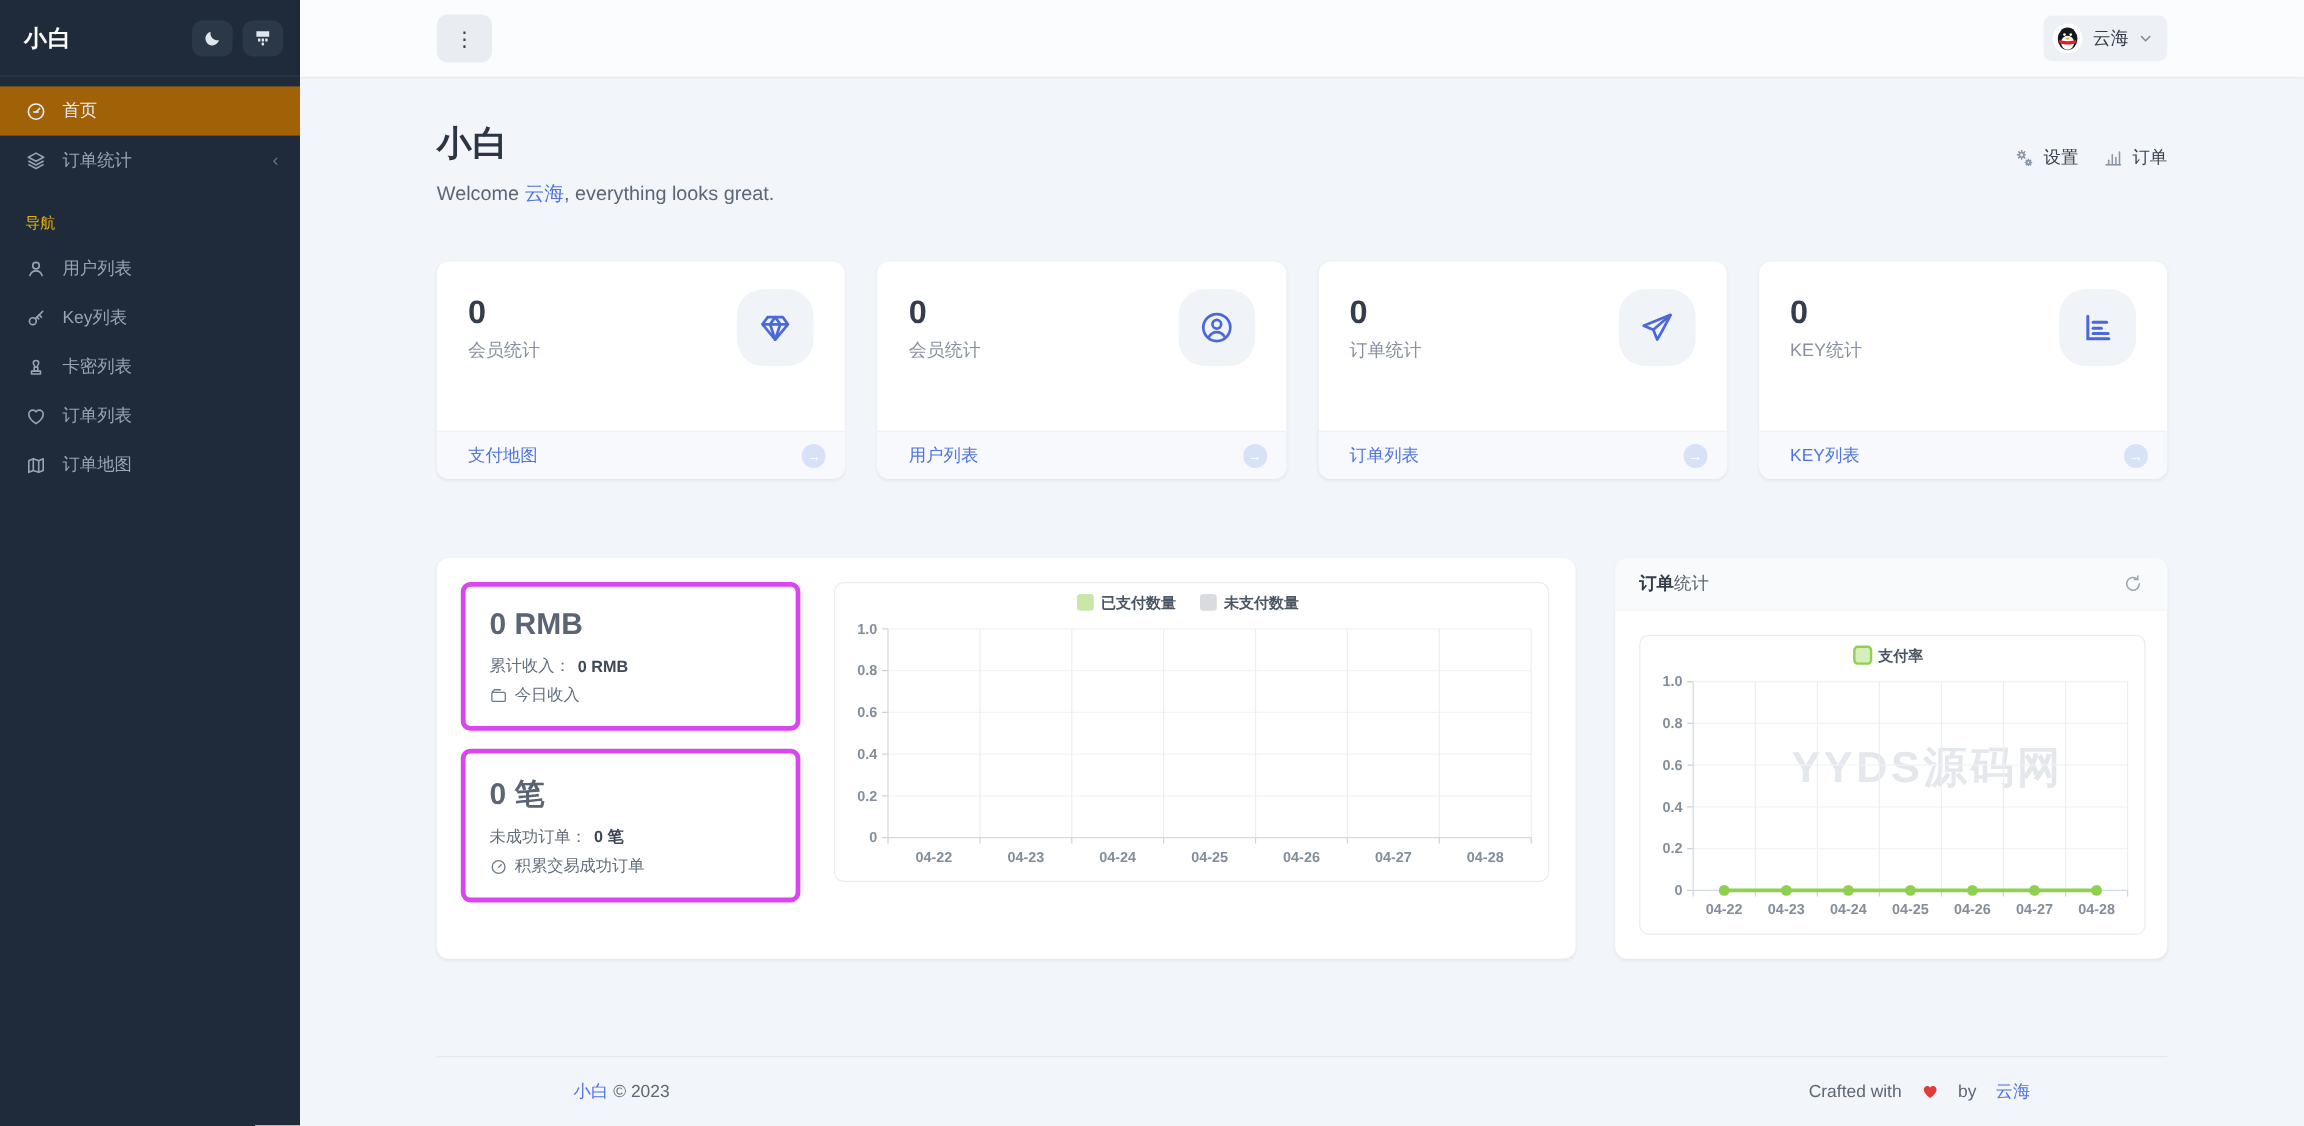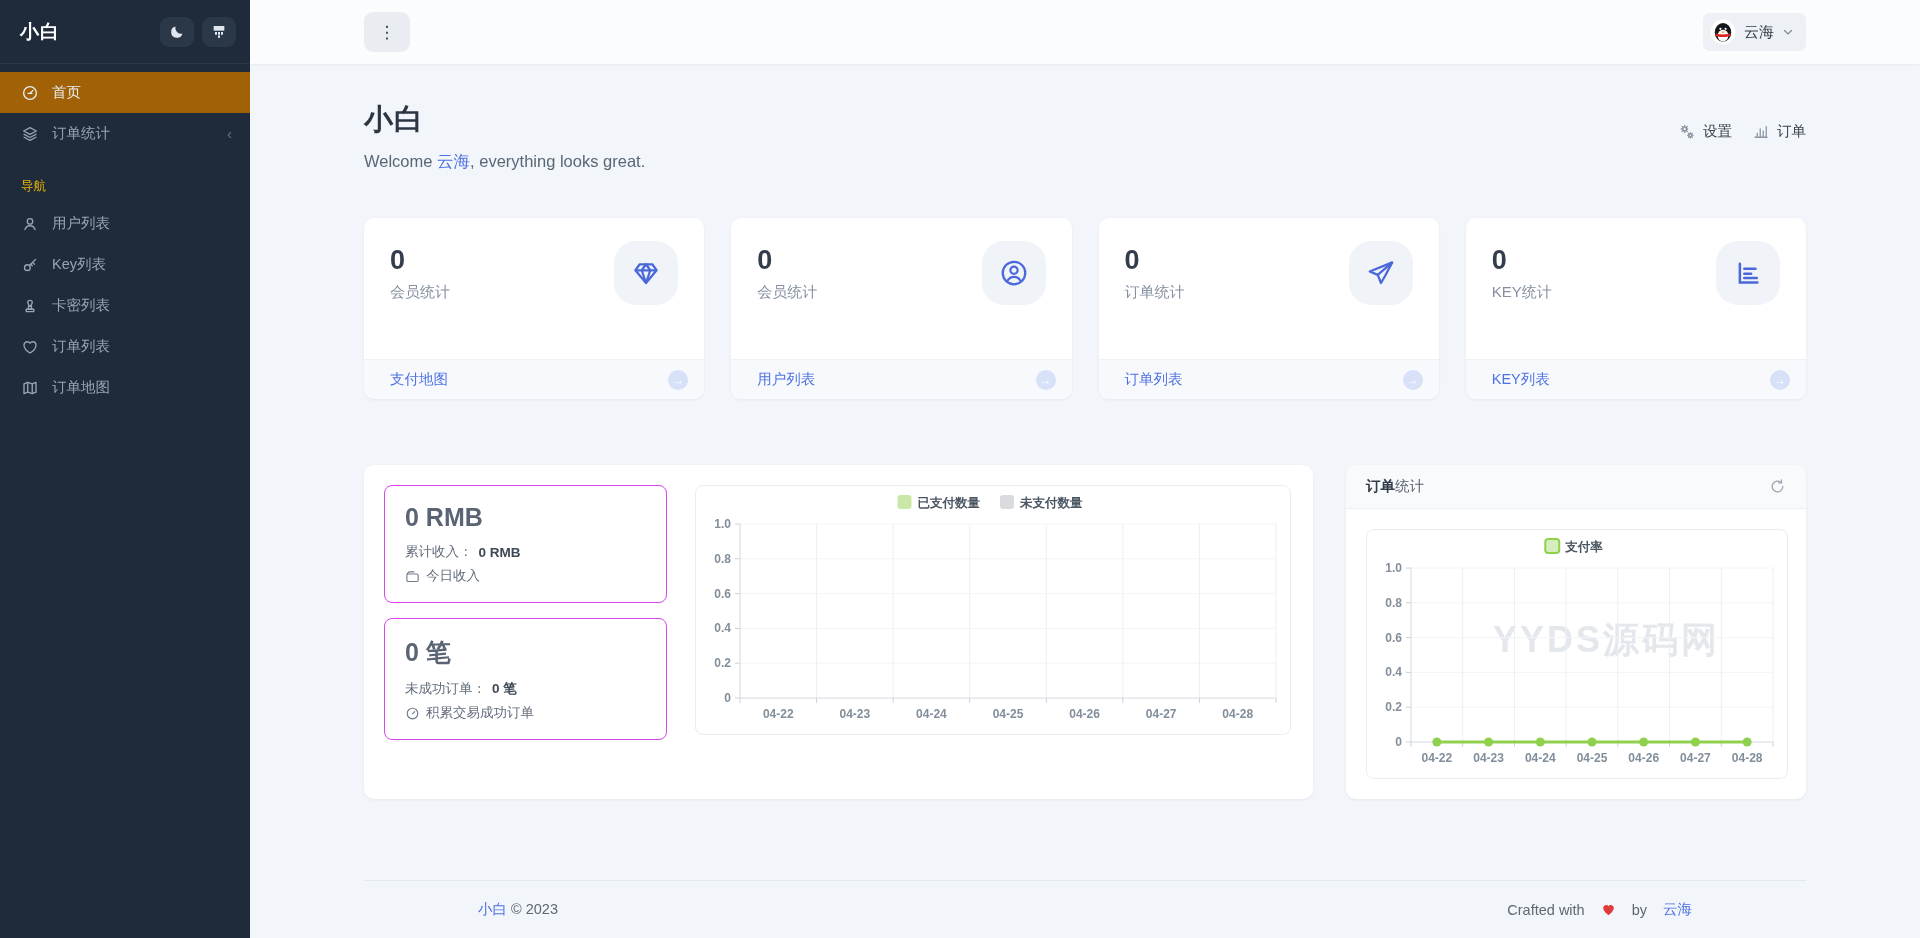--- a/index.html
+++ b/index.html
@@ -52,21 +52,21 @@
   .panels { display:flex; gap:33px; margin-top:66px; }
   .panel { background:#fff; border-radius:10px; box-shadow:0 1px 3px rgba(20,30,60,.06); }
   .panel-stats { width:949px; }
   .panel-orders { width:460px; }
   .panel-header { height:44px; display:flex; align-items:center; justify-content:space-between; padding:0 20px; background:#f8fafc; border-bottom:1px solid #edf0f4; border-radius:10px 10px 0 0; }
   .panel-title { font-size:14.5px; color:#5a6470; }
   .panel-title b { color:#333c49; font-weight:700; }
   .refresh-btn { background:none; border:none; cursor:pointer; display:flex; align-items:center; }
   .panel-body { display:flex; padding:20px; gap:28px; }
   .stat-col { width:283px; display:flex; flex-direction:column; gap:15px; }
-  .statbox { border:1px solid #d946ef; border-radius:8px; padding:17px 20px; }
+  .statbox { border:4px solid #d946ef; border-radius:8px; padding:17px 20px; }
   .statbox-value { font-size:25px; font-weight:700; color:#5a6474; }
   .statbox-line { font-size:13.5px; color:#626d7c; margin-top:11px; display:flex; align-items:center; gap:6px; }
   .statbox-line b { color:#3e4856; }
   .statbox-line + .statbox-line { margin-top:6px; }
   .chart-box { border:1px solid #e9edf1; border-radius:8px; }
   .chart-1 { width:596px; height:250px; }
   .chart-2 { width:422px; height:250px; }
   svg text { font-family:"Liberation Sans","DejaVu Sans",sans-serif; }
   .tick { font-size:12px; font-weight:700; fill:#828e9a; }
   .legend { font-size:12.5px; font-weight:700; fill:#4b5663; }

